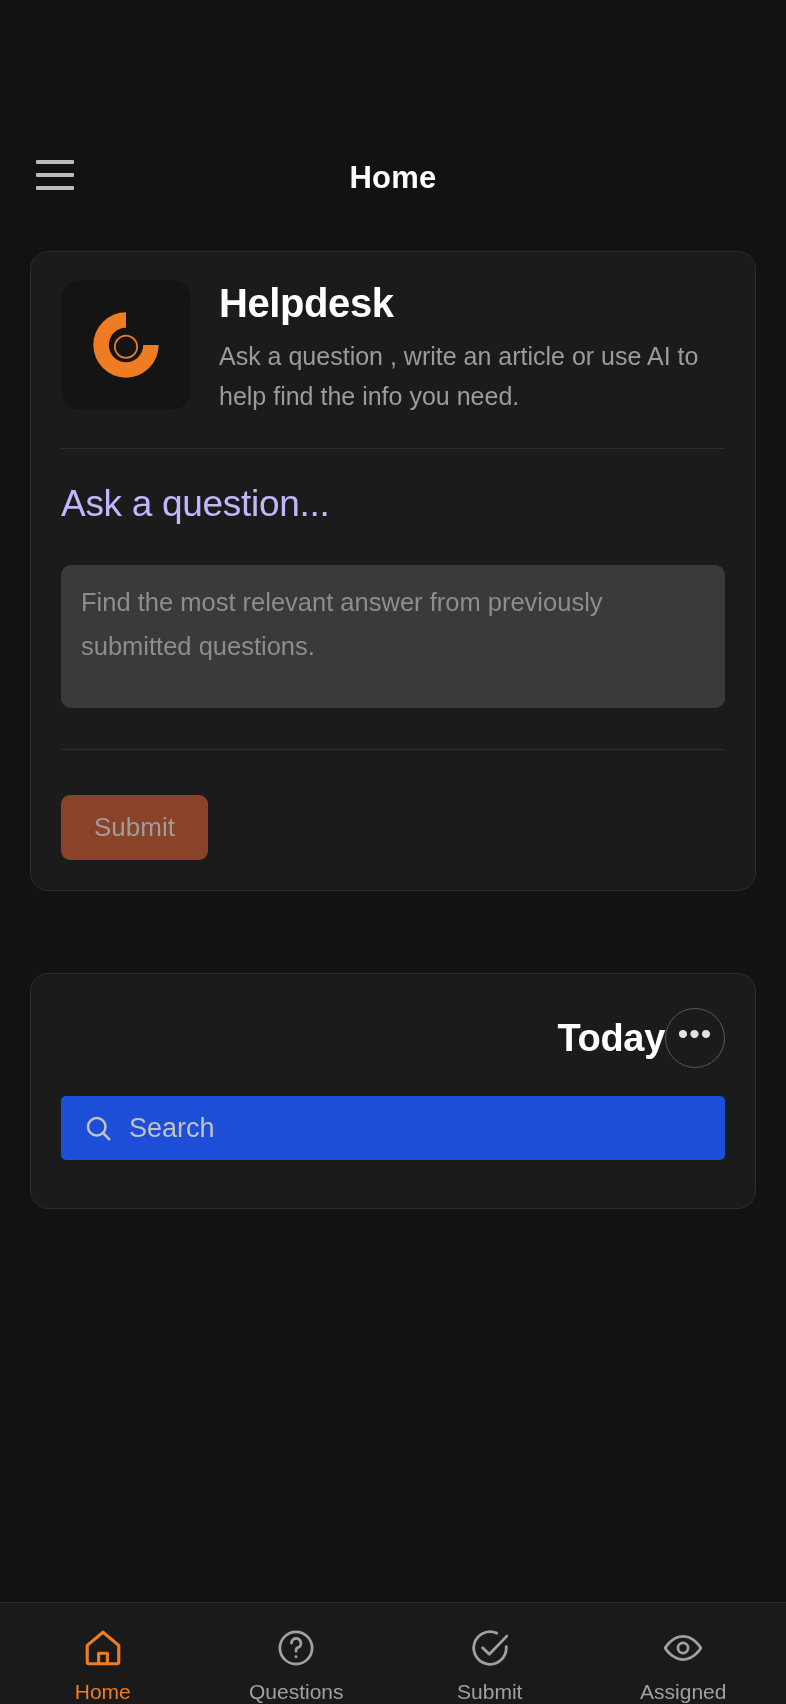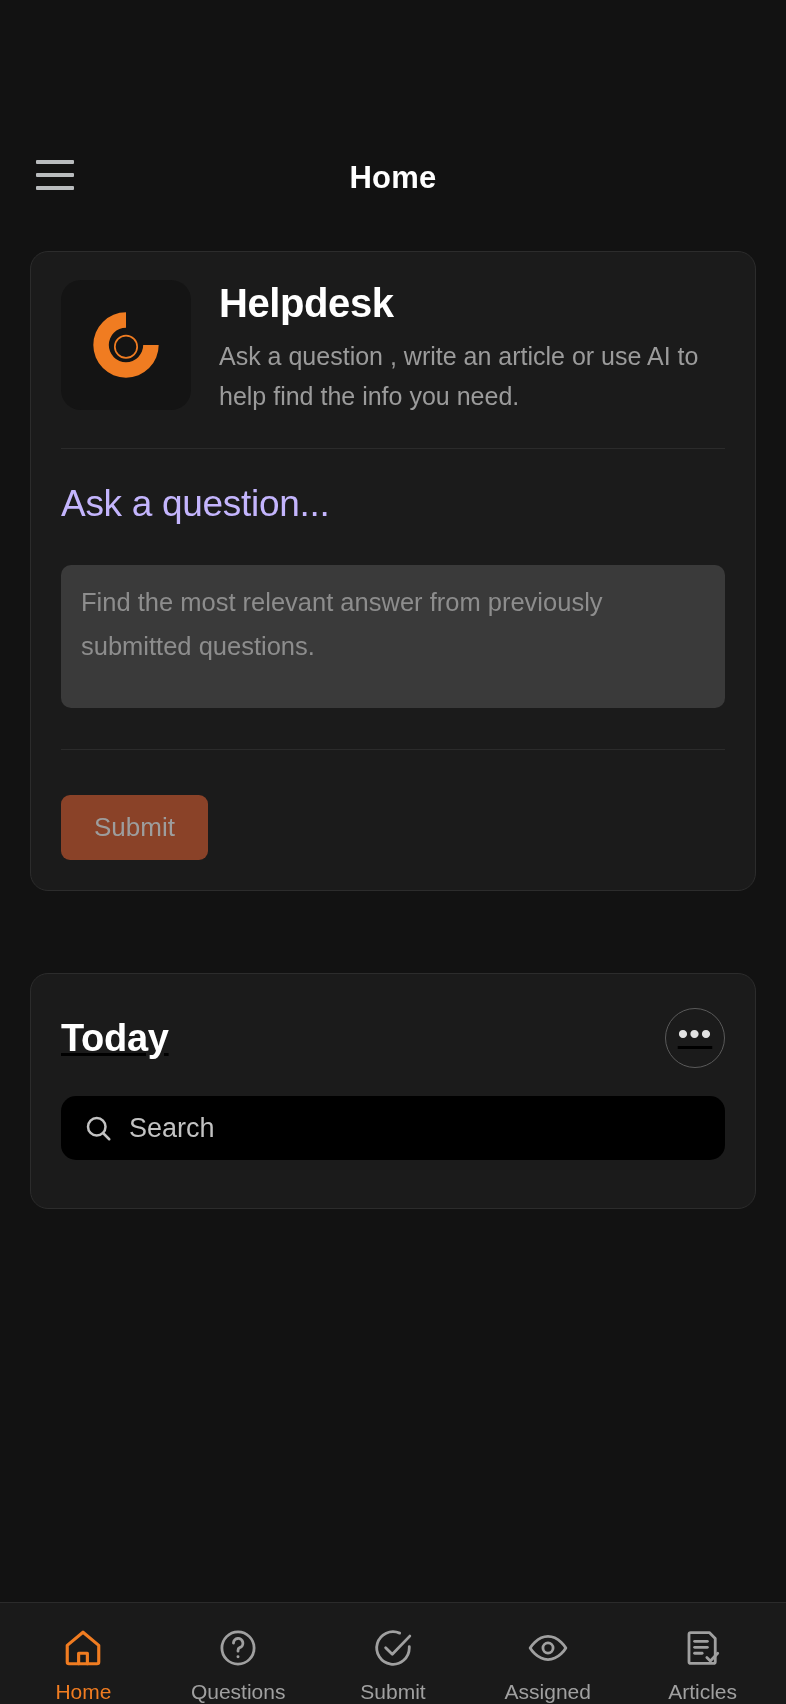--- a/index.html
+++ b/index.html
@@ -127,21 +127,21 @@
     font-family: "Liberation Sans", sans-serif;
     font-size: 26px;
     font-weight: 400;
     padding: 17px 33px;
     cursor: pointer;
   }
 
   
   .today-card { padding: 34px 30px 48px 30px; }
   .today-head {
-    display: flex; align-items: center; justify-content: space-between; text-decoration: underline;
+    display: flex; align-items: center; justify-content: flex-end;
   }
   .today-title {
     color: #ffffff;
     font-size: 38px;
     font-weight: bold;
     letter-spacing: -0.3px;
   }
   .more-btn {
     width: 60px; height: 60px;
     border: 1px solid #5a5a5a;
@@ -151,22 +151,22 @@
   }
   .more-btn .dots {
     color: #e2e2e2; font-size: 30px; line-height: 10px;
     letter-spacing: 1px; margin-bottom: 9px;
   }
 
   .search-wrap {
     margin-top: 28px;
     position: relative;
     height: 64px;
-    background: #000000;
-    border-radius: 15px;
+    background: #1d4ed8;
+    border-radius: 5px;
     display: flex; align-items: center;
     padding: 0 22px;
     gap: 16px;
   }
   .search-input {
     flex: 1 1 auto;
     background: transparent; border: none; outline: none;
     color: #c9c9c9;
     font-family: "Liberation Sans", sans-serif;
     font-size: 27px;
@@ -286,26 +286,16 @@
 
     <div class="nav-item">
       <svg class="nav-icon" viewBox="0 0 24 24" fill="none" stroke="#a0a0a0" stroke-width="1.6" stroke-linecap="round" stroke-linejoin="round">
         <path d="M1.8 12S5.6 5.4 12 5.4 22.2 12 22.2 12 18.4 18.6 12 18.6 1.8 12 1.8 12z"></path>
         <circle cx="12" cy="12" r="2.9"></circle>
       </svg>
       <span class="nav-label">Assigned</span>
     </div>
 
 
-    <div class="nav-item">
-      <svg class="nav-icon" viewBox="0 0 24 24" fill="none" stroke="#a0a0a0" stroke-width="1.6" stroke-linecap="round" stroke-linejoin="round">
-        <path d="M5 3.2h10.6l3.4 3.4v13.2a1 1 0 0 1-1 1H5a1 1 0 0 1-1-1V4.2a1 1 0 0 1 1-1z"></path>
-        <line x1="7.2" y1="8.2" x2="14.5" y2="8.2"></line>
-        <line x1="7.2" y1="11.6" x2="14.5" y2="11.6"></line>
-        <line x1="7.2" y1="15" x2="11.5" y2="15"></line>
-        <path d="M14.2 17.4 16.2 19.4 20.4 15"></path>
-      </svg>
-      <span class="nav-label">Articles</span>
-    </div>
 
   </div>
 
 </div>
 
 </body></html>

